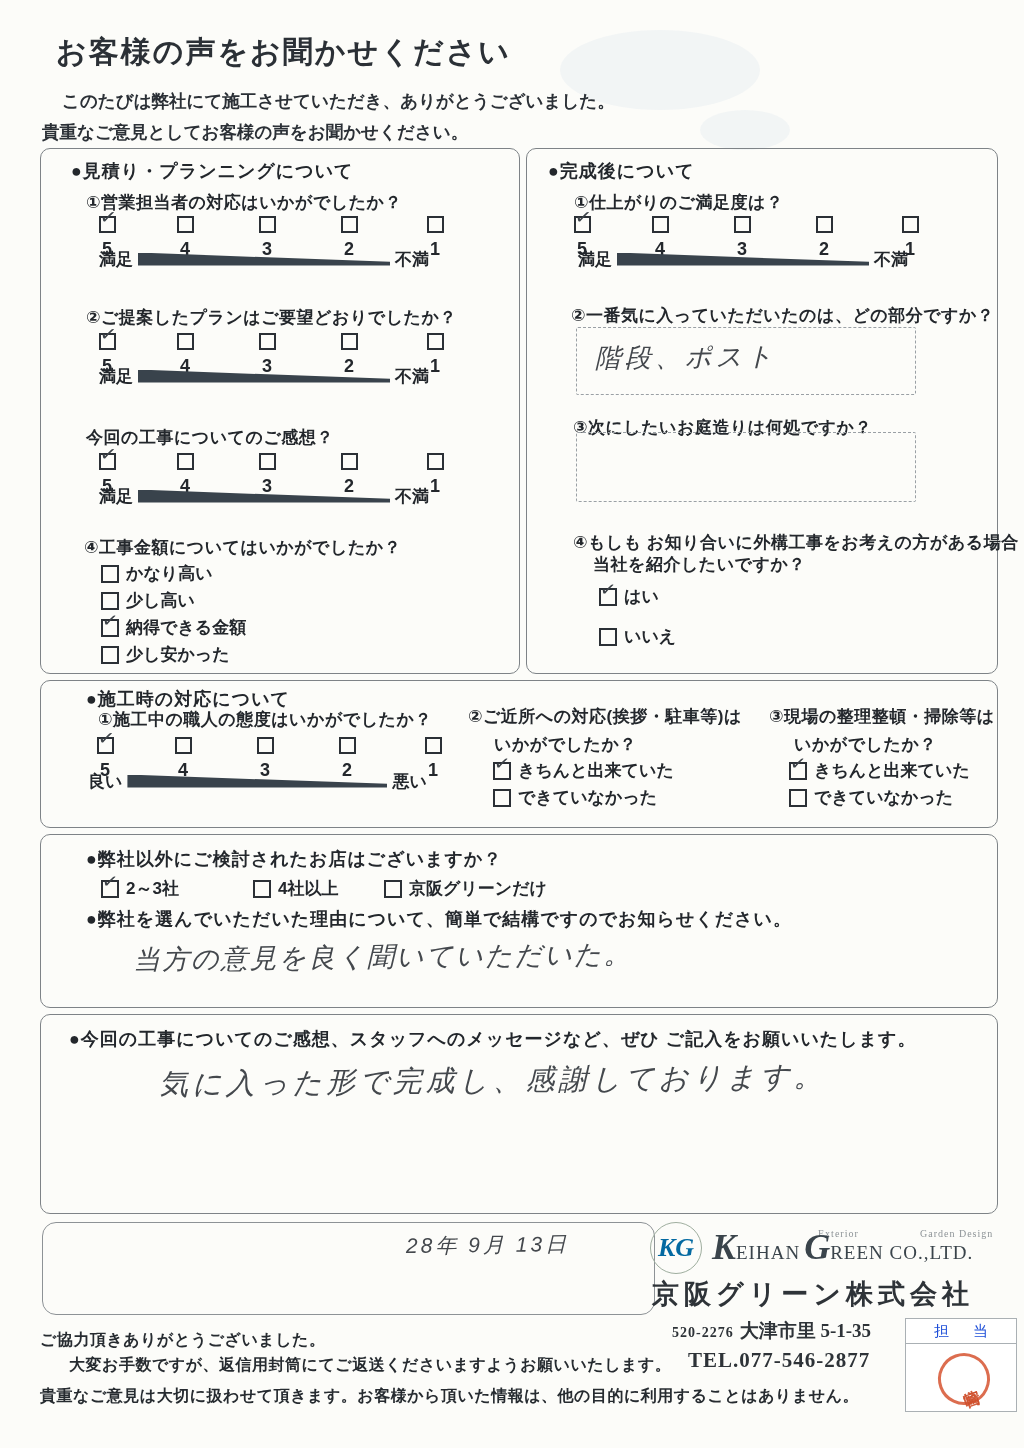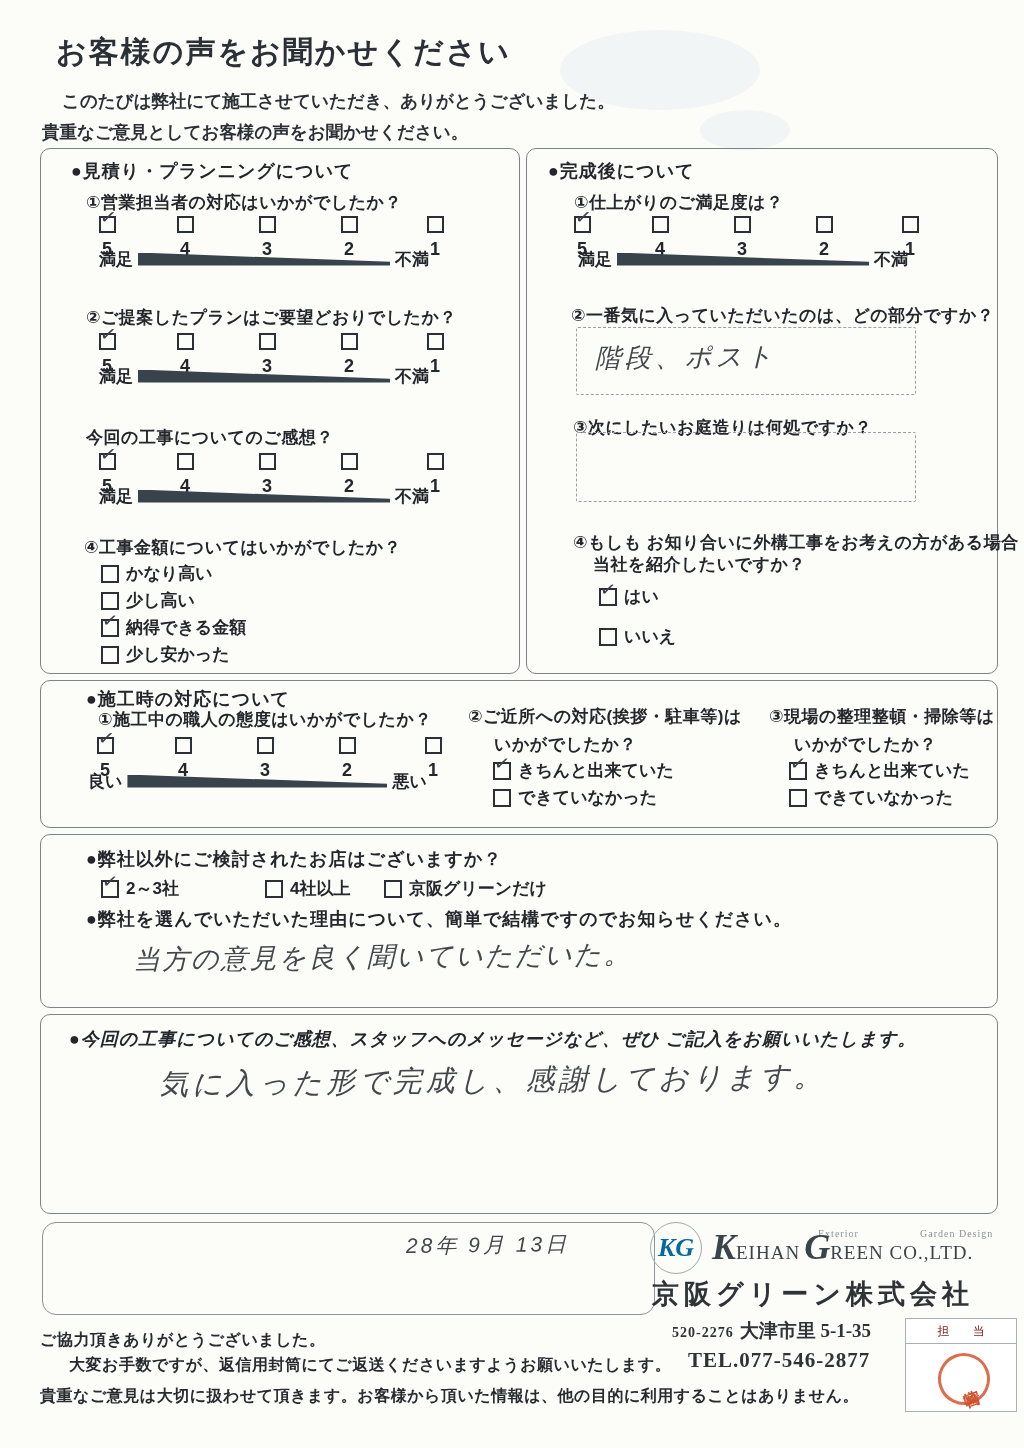--- a/index.html
+++ b/index.html
@@ -46,21 +46,21 @@
   .logotype .small-caps{font-size:19px;letter-spacing:1px;}
   .logotag{position:absolute;font-size:10px;color:#8d9397;font-family:"Liberation Serif",serif;letter-spacing:1px;}
   .company{position:absolute;font-size:27px;font-weight:bold;letter-spacing:5px;color:#2e3338;font-family:"Liberation Serif",serif;white-space:nowrap;}
   .addr{position:absolute;color:#2e3338;font-family:"Liberation Serif",serif;font-weight:bold;white-space:nowrap;font-size:19px;}
   .addr .zip{font-size:14px;letter-spacing:1px;margin-right:6px;}
   .tel{position:absolute;color:#2e3338;font-family:"Liberation Serif",serif;font-weight:bold;font-size:21px;letter-spacing:1px;white-space:nowrap;}
   .note{position:absolute;font-size:16px;font-weight:600;color:#262b30;white-space:nowrap;letter-spacing:0.5px;}
   
   .stampbox{position:absolute;left:905px;top:1318px;width:110px;height:92px;border:1.4px solid #aab0b4;background:#fff;}
   .stamphead{height:24px;border-bottom:1.4px solid #aab0b4;display:flex;align-items:center;justify-content:center;
-    font-size:12px;color:#7f1d1d;letter-spacing:10px;text-indent:10px;}
+    font-size:15px;color:#1d4ed8;letter-spacing:10px;text-indent:10px;}
   .seal{position:absolute;left:32px;top:34px;width:46px;height:46px;border:3px solid rgba(214,84,48,0.85);
     border-radius:50%;display:flex;align-items:center;justify-content:center;transform:rotate(-20deg);color:rgba(206,78,42,0.9);}
   .seal span{writing-mode:vertical-rl;font-size:16px;font-weight:bold;letter-spacing:1px;}
   .datebox{position:absolute;left:42px;top:1222px;width:585px;height:91px;border:1.6px solid #8d9296;border-radius:14px;padding-left:26px;}
 </style>
 </head>
 <body>
 
 <div class="blob" style="left:560px;top:30px;width:200px;height:80px;"></div>
 <div class="blob" style="left:700px;top:110px;width:90px;height:40px;"></div>
@@ -222,34 +222,34 @@
 </div>
 
 <div class="box" style="left:40px;top:834px;width:956px;height:172px;">
   <div class="bh" style="left:45px;top:12px;">●弊社以外にご検討されたお店はございますか？</div>
   <div class="opt" style="left:60px;top:42px;">
       <span class="cb">
         <span class="tick">✓</span>
       </span>
       <span>2～3社</span>
     </div>
-  <div class="opt" style="left:224px;top:42px;">
+  <div class="opt" style="left:212px;top:42px;">
       <span class="cb"></span>
       <span>4社以上</span>
     </div>
   <div class="opt" style="left:343px;top:42px;">
       <span class="cb"></span>
       <span>京阪グリーンだけ</span>
     </div>
   <div class="bh" style="left:45px;top:72px;">●弊社を選んでいただいた理由について、簡単で結構ですのでお知らせください。</div>
   <div class="hand" style="left:92px;top:104px;font-size:27px;letter-spacing:2px;">当方の意見を良く聞いていただいた。</div>
 </div>
 
 <div class="box" style="left:40px;top:1014px;width:956px;height:198px;">
-  <div class="bh" style="left:28px;top:12px;font-style:italic;">●今回の工事についてのご感想、スタッフへのメッセージなど、ぜひ ご記入をお願いいたします。</div>
+  <div class="bh" style="left:28px;top:12px;">●今回の工事についてのご感想、スタッフへのメッセージなど、ぜひ ご記入をお願いいたします。</div>
   <div class="hand" style="left:118px;top:46px;font-size:29px;letter-spacing:4px;">気に入った形で完成し、感謝しております。</div>
 </div>
 
 <div class="datebox">
   <div class="hand" style="left:363px;top:8px;font-size:21px;letter-spacing:3px;">28年 9月 13日</div>
 </div>
 
 <div class="monogram" style="left:650px;top:1222px;">
   <span>KG</span>
 </div>

